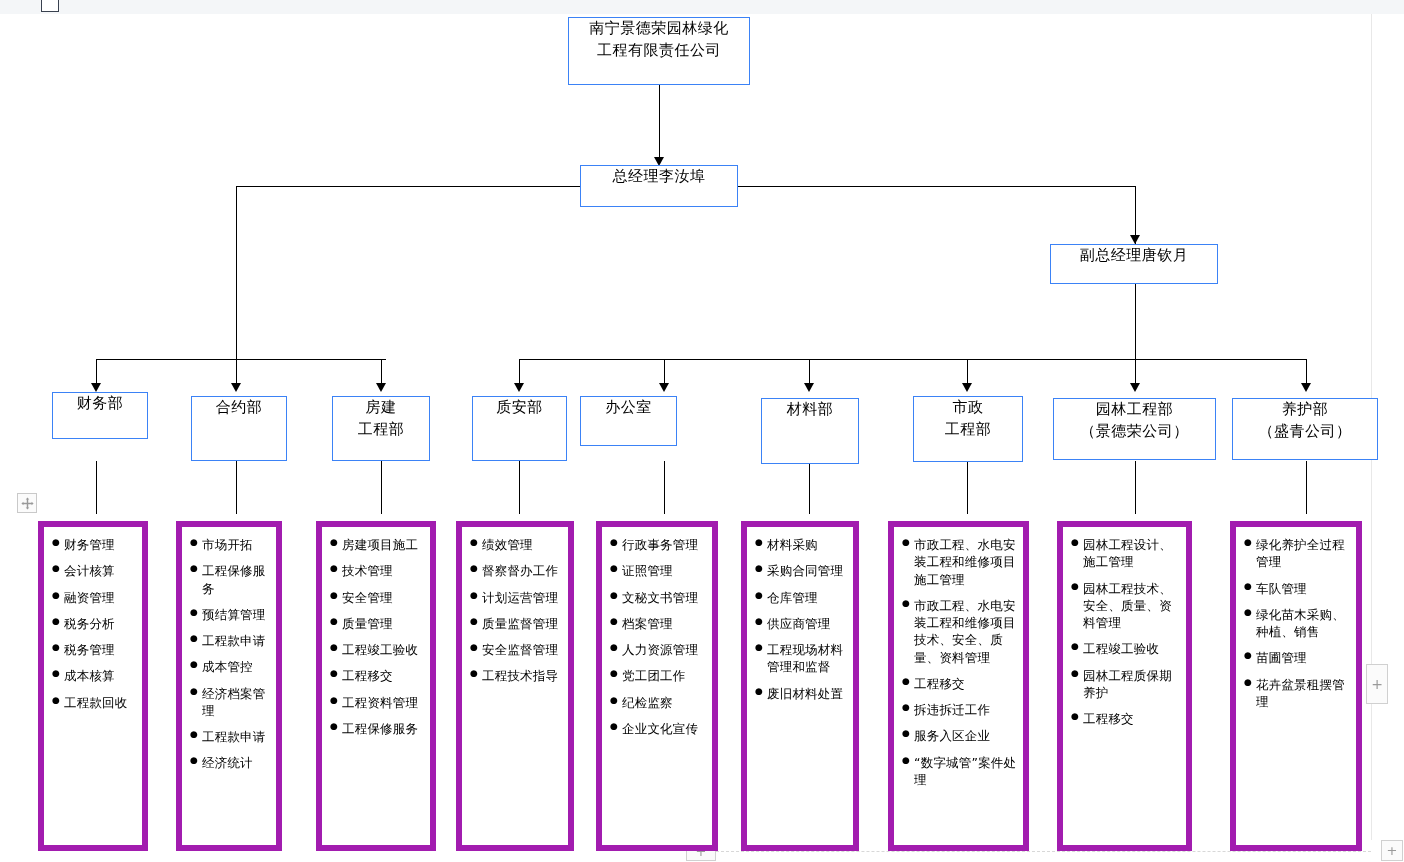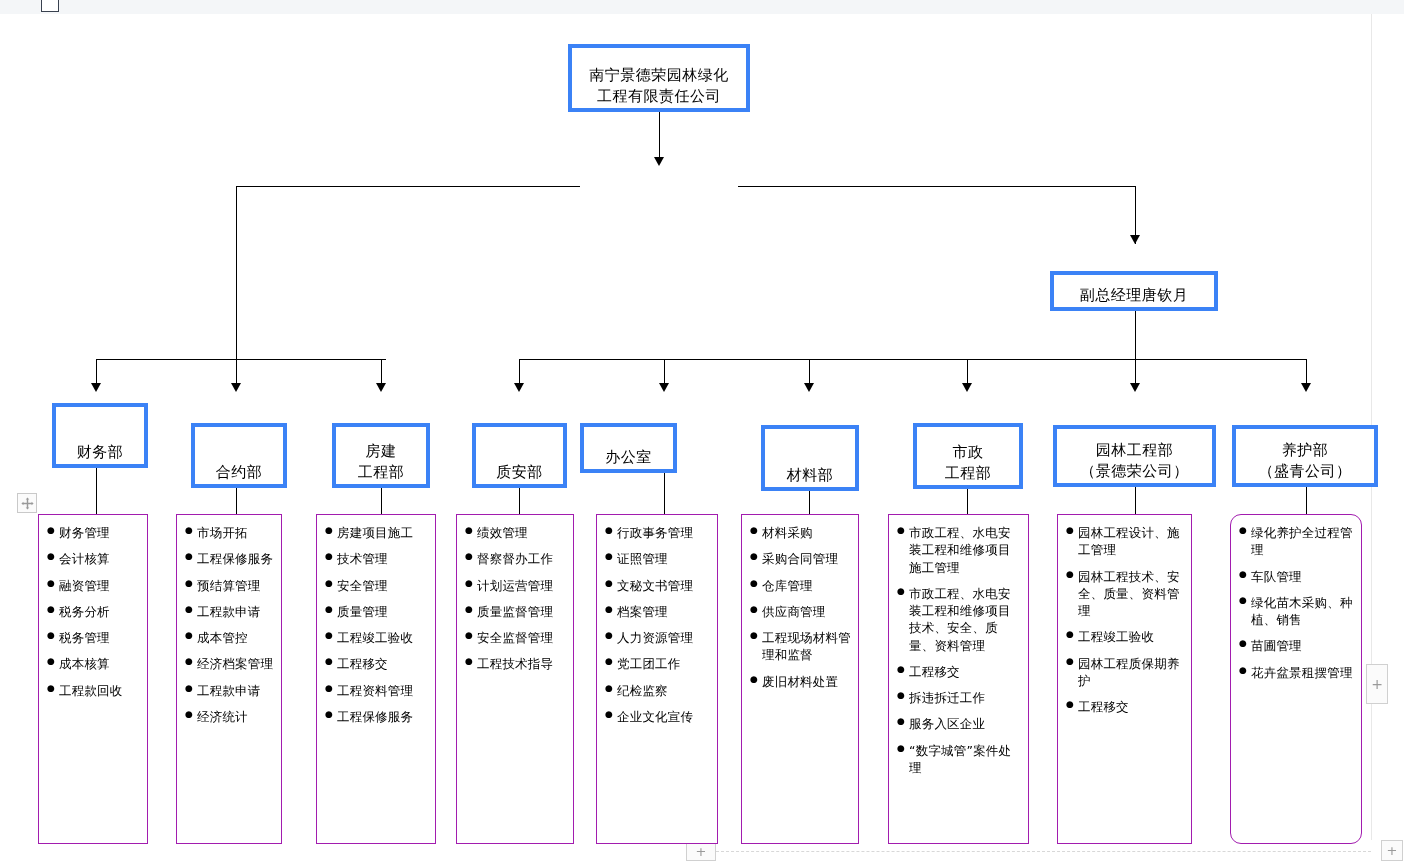--- a/index.html
+++ b/index.html
@@ -69,31 +69,30 @@
   }
   .guide-h-dash {
     position: absolute; left: 716px; top: 851px;
     width: 655px; height: 0;
     border-top: 1px dashed #d8d8d8;
   }
 
   
   .box {
     position: absolute;
-    border: 4px solid #3b82f6;
+    border: 1px solid #3b82f6;
     background: #ffffff;
     display: flex;
-    align-items: flex-end;
+    align-items: flex-start;
     justify-content: center;
     text-align: center;
     font-size: 15px;
     color: #000000;
     line-height: 1.45;
     letter-spacing: 0.5px;
-    margin-top: 27px;
   }
   .box.dept { font-size: 15px; }
   .box .two-line { white-space: pre-line; }
 
   
   .line {
     position: absolute;
     background: #000000;
   }
   .vline { width: 1px; }
@@ -102,26 +101,27 @@
     position: absolute;
     width: 0; height: 0;
     border-left: 5px solid transparent;
     border-right: 5px solid transparent;
     border-top: 9px solid #000000;
   }
 
   
   .panel {
     position: absolute;
-    border: 1px solid #a21caf;
+    border: 6px solid #a21caf;
     background: #ffffff;
     padding: 9px 6px 6px 8px;
     font-size: 12.5px;
     line-height: 1.0;
     color: #000000;
+    margin-top: 7px;
   }
   .panel ul { list-style: none; margin: 0; padding: 0; }
   .panel li {
     position: relative;
     padding-left: 12px;
     margin-bottom: 9px;
     letter-spacing: 0.2px;
   }
   .panel li::before {
     content: "\25CF";
@@ -194,26 +194,29 @@
   <div class="line vline" style="left:809px; top:461px; height:53px;"></div>
   <div class="line vline" style="left:967px; top:461px; height:53px;"></div>
   <div class="line vline" style="left:1135px; top:461px; height:53px;"></div>
   <div class="line vline" style="left:1306px; top:461px; height:53px;"></div>
 
   <div class="box" style="left:568px; top:17px; width:182px; height:68px;">
     <span class="two-line">南宁景德荣园林绿化
 工程有限责任公司</span>
   </div>
 
+  <div class="box" style="left:580px; top:165px; width:158px; height:42px;">
+    <span>总经理李汝埠</span>
+  </div>
 
   <div class="box" style="left:1050px; top:244px; width:168px; height:40px;">
     <span>副总经理唐钦月</span>
   </div>
 
-  <div class="box dept" style="left:52px; top:376px; width:96px; height:65px;">
+  <div class="box dept" style="left:52px; top:392px; width:96px; height:47px;">
     <span class="two-line">财务部</span>
   </div>
   <div class="box dept" style="left:191px; top:396px; width:96px; height:65px;">
     <span class="two-line">合约部</span>
   </div>
   <div class="box dept" style="left:332px; top:396px; width:98px; height:65px;">
     <span class="two-line">房建
 工程部</span>
   </div>
   <div class="box dept" style="left:472px; top:396px; width:95px; height:65px;">
@@ -425,21 +428,21 @@
           <span>工程竣工验收</span>
         </li>
         <li>
           <span>园林工程质保期养护</span>
         </li>
         <li>
           <span>工程移交</span>
         </li>
       </ul>
   </div>
-  <div class="panel" style="left:1230px; top:514px; width:132px; height:330px;border-radius:11px;">
+  <div class="panel" style="left:1230px; top:514px; width:132px; height:330px;">
     <ul>
         <li>
           <span>绿化养护全过程管理</span>
         </li>
         <li>
           <span>车队管理</span>
         </li>
         <li>
           <span>绿化苗木采购、种植、销售</span>
         </li>

